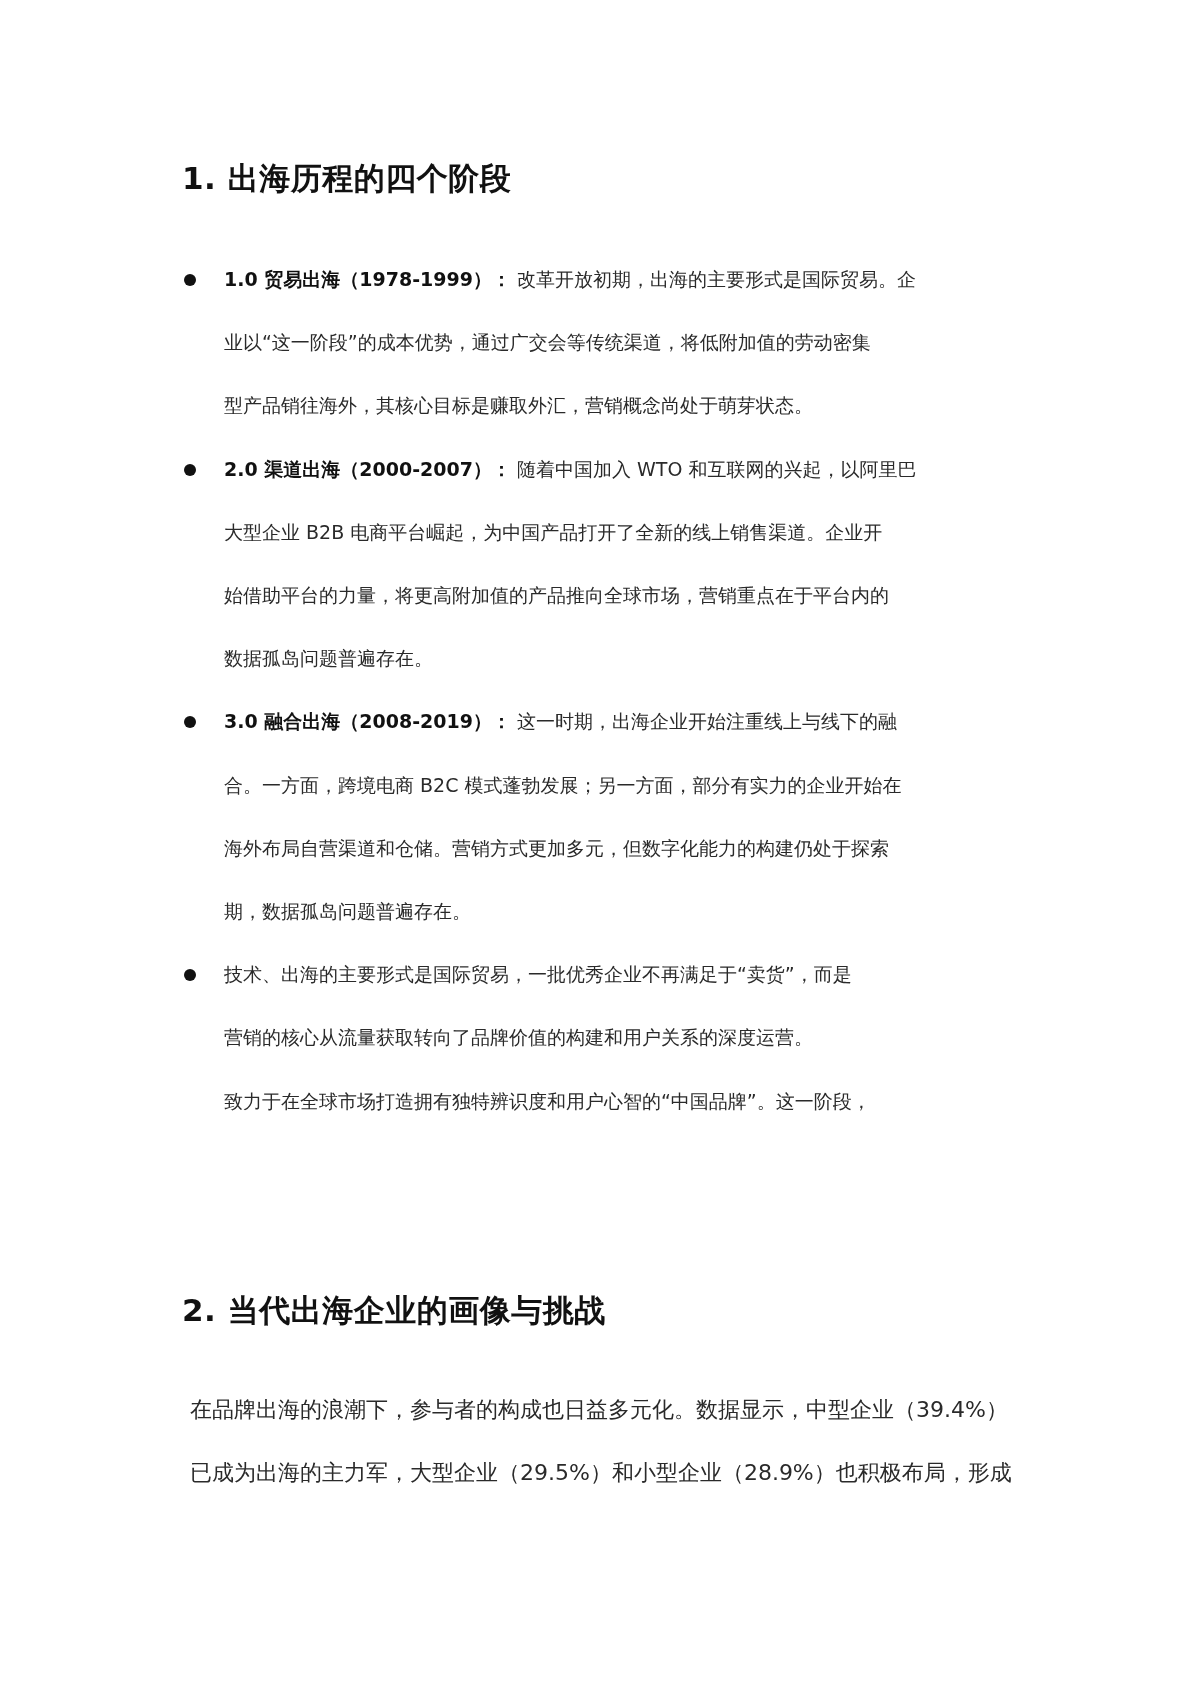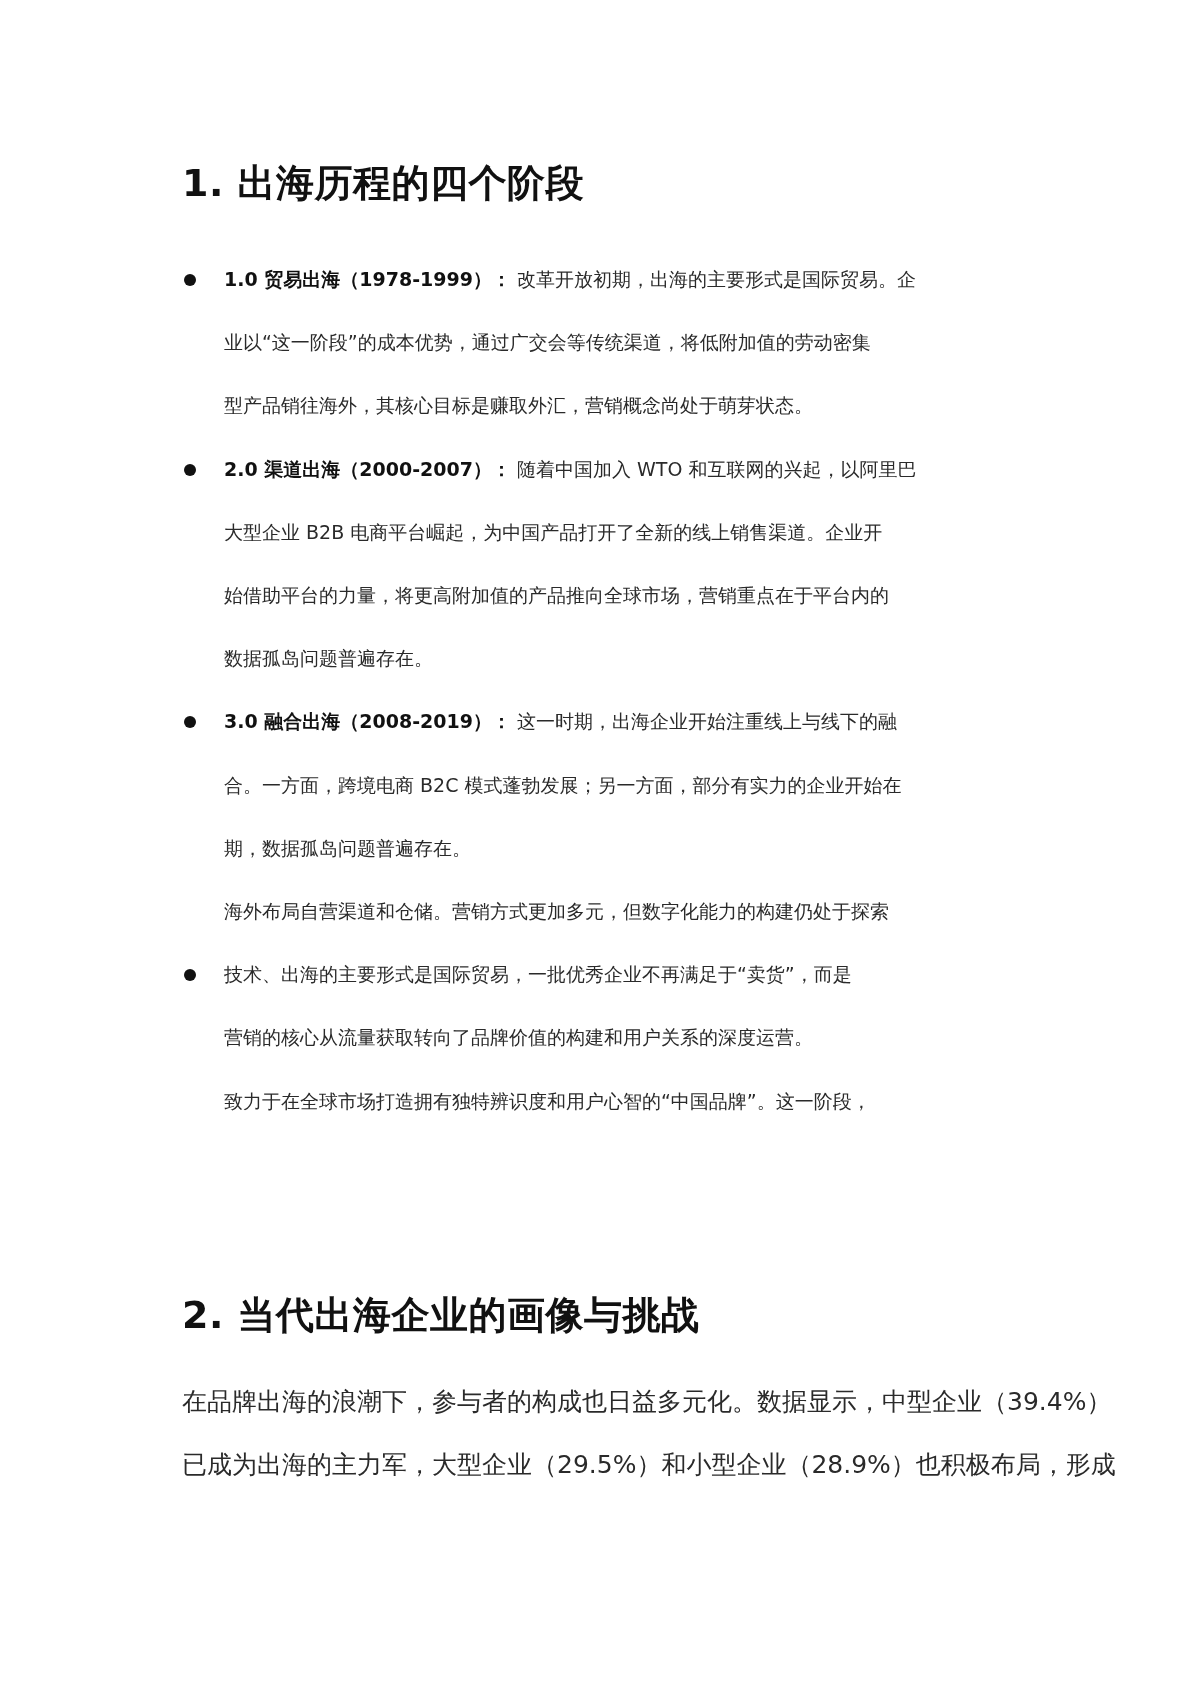--- a/index.html
+++ b/index.html
@@ -19,21 +19,21 @@
       position: absolute;
       left: 0;
       top: 0;
       width: 1200px;
       height: 1698px;
     }
     .heading {
       position: absolute;
       left: 182px;
       margin: 0;
-      font-size: 38px;
+      font-size: 31px;
       font-weight: bold;
       color: #111111;
       letter-spacing: 0.5px;
       white-space: nowrap;
     }
     .h1 { top: 158px; }
     .h2 { top: 1290px; }
 
     .bullet-list {
       position: absolute;
@@ -72,22 +72,22 @@
     }
     .line {
       display: block;
       white-space: nowrap;
     }
     .para {
       position: absolute;
       left: 182px;
       top: 1370px;
       width: 850px;
-      margin: 0;
-      font-size: 25px;
+      margin: 8px;
+      font-size: 22px;
       line-height: 63.2px;
       color: #2a2a2a;
     }
   </style>
 </head>
 <body>
 
 <div class="page">
 
   <h1 class="heading h1">1. 出海历程的四个阶段</h1>
@@ -106,22 +106,22 @@
       <span class="line"><span class="bullet-title">2.0 渠道出海（2000-2007）</span><span class="bullet-sep">：</span> <span>随着中国加入 WTO 和互联网的兴起，以阿里巴</span></span>
       <span class="line">大型企业 B2B 电商平台崛起，为中国产品打开了全新的线上销售渠道。企业开</span>
       <span class="line">始借助平台的力量，将更高附加值的产品推向全球市场，营销重点在于平台内的</span>
       <span class="line">数据孤岛问题普遍存在。</span>
     </li>
 
     <li class="bullet-item">
       <span class="bullet-dot"></span>
       <span class="line"><span class="bullet-title">3.0 融合出海（2008-2019）</span><span class="bullet-sep">：</span> <span>这一时期，出海企业开始注重线上与线下的融</span></span>
       <span class="line">合。一方面，跨境电商 B2C 模式蓬勃发展；另一方面，部分有实力的企业开始在</span>
+      <span class="line">海外布局自营渠道和仓储。营销方式更加多元，但数字化能力的构建仍处于探索</span>
       <span class="line">期，数据孤岛问题普遍存在。</span>
-      <span class="line">海外布局自营渠道和仓储。营销方式更加多元，但数字化能力的构建仍处于探索</span>
     </li>
 
     <li class="bullet-item">
       <span class="bullet-dot"></span>
       <span class="line">技术、出海的主要形式是国际贸易，一批优秀企业不再满足于“卖货”，而是</span>
       <span class="line">营销的核心从流量获取转向了品牌价值的构建和用户关系的深度运营。</span>
       <span class="line">致力于在全球市场打造拥有独特辨识度和用户心智的“中国品牌”。这一阶段，</span>
     </li>
 
   </ul>

